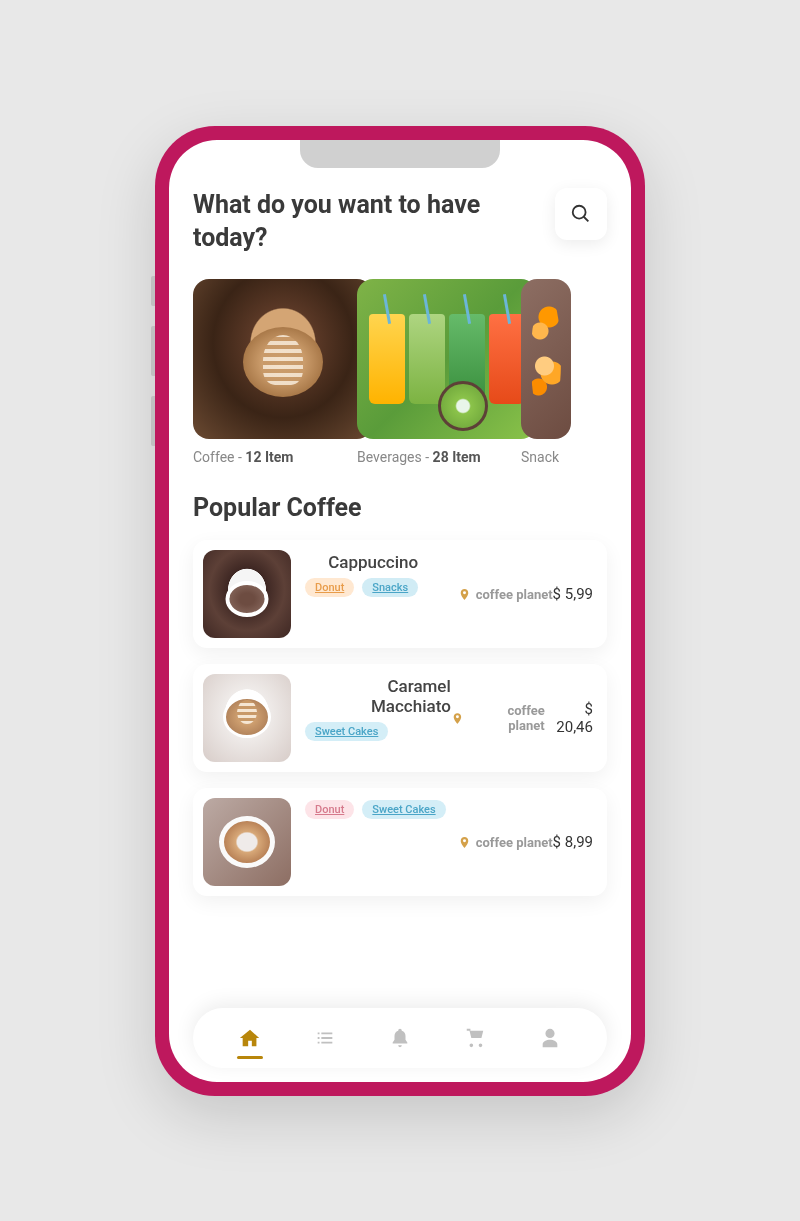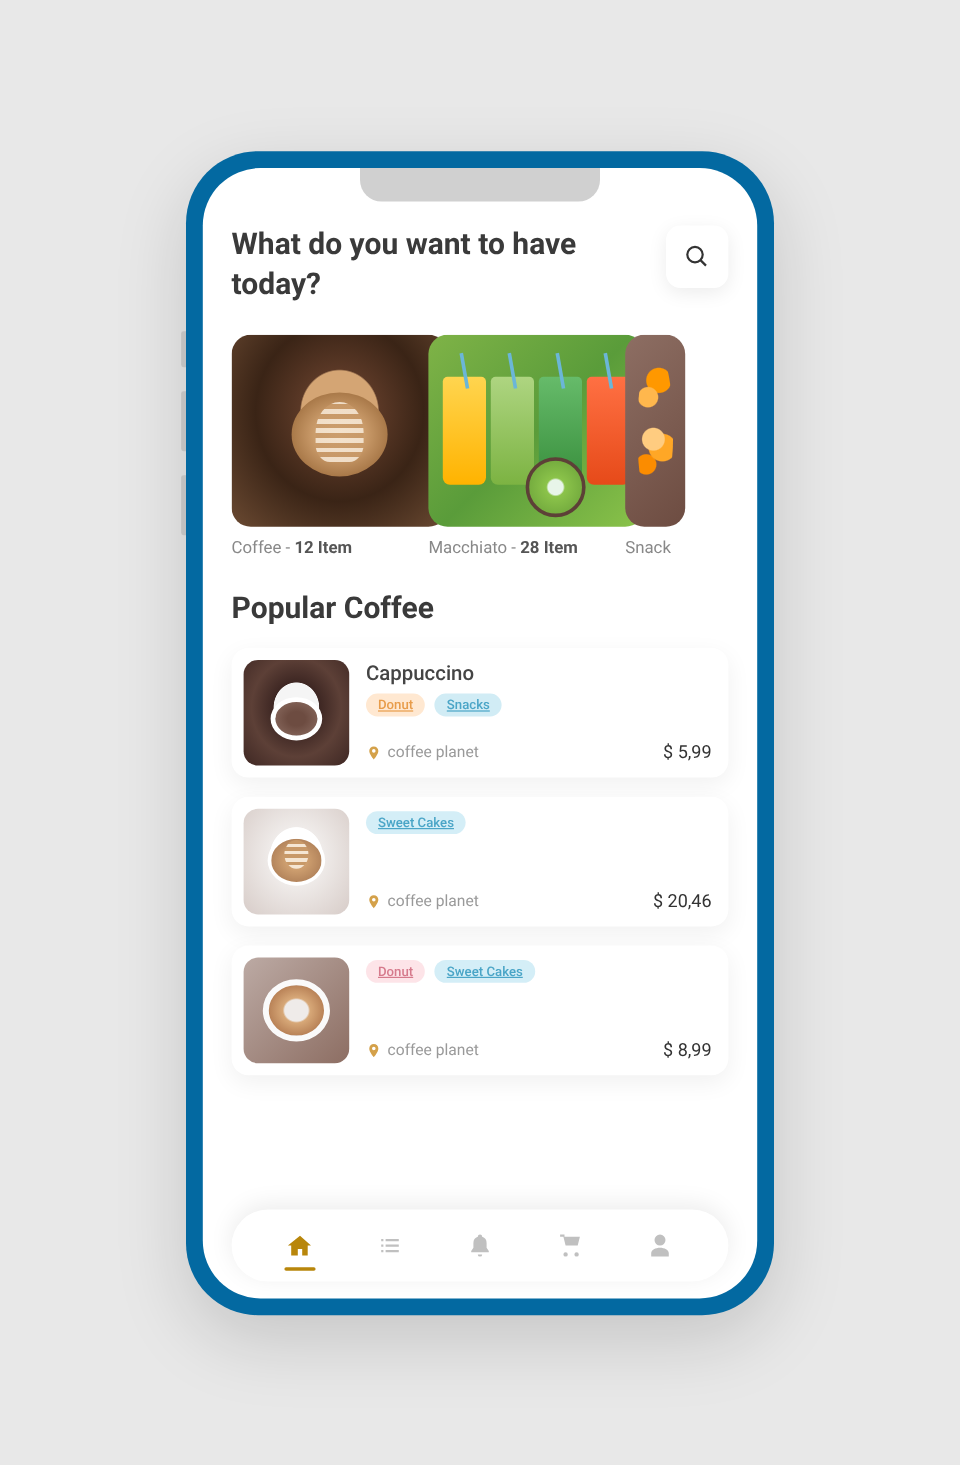--- a/index.html
+++ b/index.html
@@ -9,21 +9,21 @@
   display: flex;
   justify-content: center;
   align-items: center;
   min-height: 1221px;
   width: 800px;
 }
 
 .phone-frame {
   width: 490px;
   height: 970px;
-  background: #0369a1;
+  background: #be185d;
   border-radius: 60px;
   padding: 14px;
   box-shadow: 0 20px 60px rgba(0,0,0,0.15);
   position: relative;
 }
 
 .phone-buttons-left {
   position: absolute;
   left: -4px;
   top: 150px;
@@ -295,23 +295,23 @@
   width: 46px;
   height: 42px;
   background: radial-gradient(#efebe9 30%, #d7a878 35%, #a0633c 100%);
   border-radius: 50%;
   border: 5px solid #fafafa;
 }
 
 .product-info {
   flex: 1;
   display: flex;
-  flex-direction: column;
   justify-content: space-between;
   padding: 2px 4px 2px 0;
+  text-align: right;
 }
 
 .product-name {
   font-size: 17px;
   font-weight: 500;
   color: #444;
   margin-bottom: 6px;
 }
 
 .tags {
@@ -337,20 +337,21 @@
   justify-content: space-between;
   align-items: center;
 }
 
 .vendor {
   display: flex;
   align-items: center;
   gap: 5px;
   font-size: 13px;
   color: #999;
+  font-weight: bold;
 }
 .vendor svg { width: 13px; height: 13px; fill: #d4a14a; }
 
 .price {
   font-size: 15px;
   font-weight: 400;
   color: #333;
 }
 
 .bottom-nav {
@@ -421,21 +422,21 @@
         </div>
         <div class="category-card">
           <div class="category-image cat-beverages">
             <div class="glass g1"></div>
               <div class="glass g2"></div>
               <div class="glass g3"></div>
               <div class="glass g4"></div>
             <div class="kiwi"></div>
           </div>
           <div class="category-label">
-            <span>Macchiato</span> - <span class="count">28 Item</span>
+            <span>Beverages</span> - <span class="count">28 Item</span>
           </div>
         </div>
         <div class="category-card partial">
           <div class="category-image cat-snacks"></div>
           <div class="category-label">
             <span>Snack</span>
           </div>
         </div>
       </div>
 
@@ -462,20 +463,21 @@
               </div>
               <div class="price">$ 5,99</div>
             </div>
           </div>
         </div>
 
         <div class="product-card">
           <div class="product-image pi-macchiato"></div>
           <div class="product-info">
             <div>
+              <div class="product-name">Caramel Macchiato</div>
               <div class="tags">
                 <span class="tag blue2">Sweet Cakes</span>
               </div>
             </div>
             <div class="product-footer">
               <div class="vendor">
                 <svg viewBox="0 0 24 24">
                     <path d="M12 2C8 2 5 5 5 9c0 5 7 13 7 13s7-8 7-13c0-4-3-7-7-7zm0 9.5A2.5 2.5 0 1 1 12 6a2.5 2.5 0 0 1 0 5.5z"></path>
                   </svg>
                 <span>coffee planet</span>

